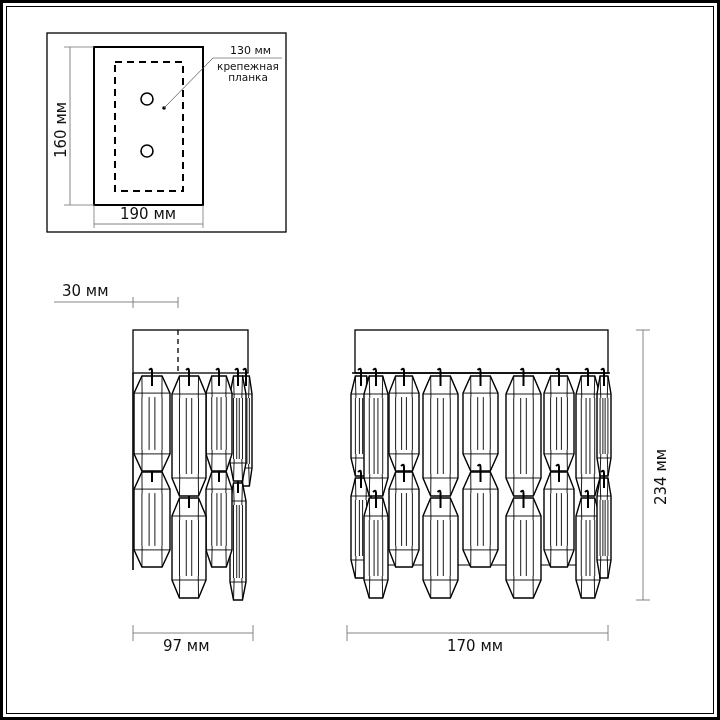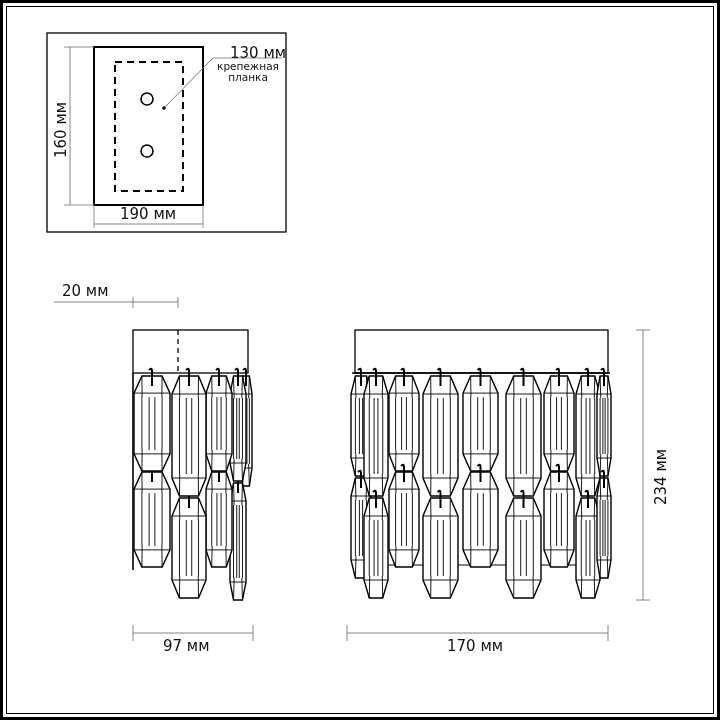--- a/index.html
+++ b/index.html
@@ -442,22 +442,22 @@
     <line x1="636" y1="600" x2="650" y2="600" stroke="#777" stroke-width="0.9"></line>
     <line x1="643" y1="330" x2="643" y2="600" stroke="#777" stroke-width="0.9"></line>
     <line x1="347" y1="625" x2="347" y2="641" stroke="#777" stroke-width="0.9"></line>
     <line x1="608" y1="625" x2="608" y2="641" stroke="#777" stroke-width="0.9"></line>
     <line x1="347" y1="633" x2="608" y2="633" stroke="#777" stroke-width="0.9"></line>
   </g>
 </svg>
 
 <div class="lbl lbl-lg rot" style="left:52px; top:158px;">160 мм</div>
 <div class="lbl lbl-lg" style="left:120px; top:205px;">190 мм</div>
-<div class="lbl" style="left:230px; top:44px; font-size:15px;">130 мм</div>
+<div class="lbl" style="left:230px; top:44px; font-size:11px;">130 мм</div>
 <div class="lbl lbl-sm" style="left:215px; top:61px; width:66px;">
   <div>крепежная</div>
   <div>планка</div>
 </div>
 
-<div class="lbl lbl-lg" style="left:62px; top:282px;">20 мм</div>
+<div class="lbl lbl-lg" style="left:62px; top:282px;">30 мм</div>
 <div class="lbl lbl-lg" style="left:163px; top:637px;">97 мм</div>
 <div class="lbl lbl-lg" style="left:447px; top:637px;">170 мм</div>
 <div class="lbl lbl-lg rot" style="left:652px; top:505px;">234 мм</div>
 
 </body></html>

